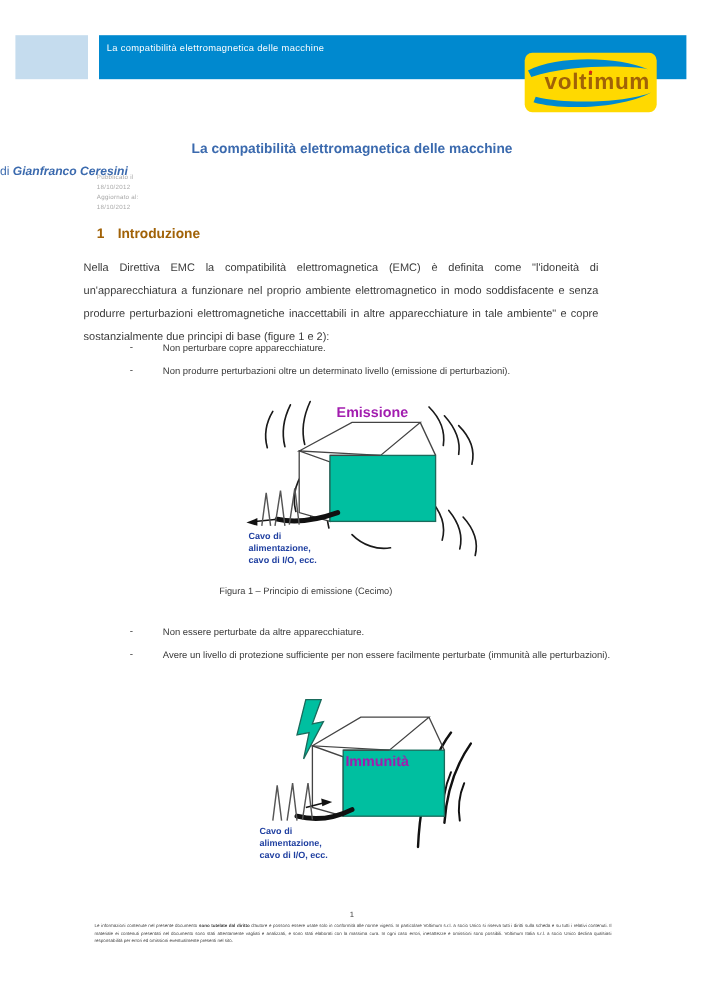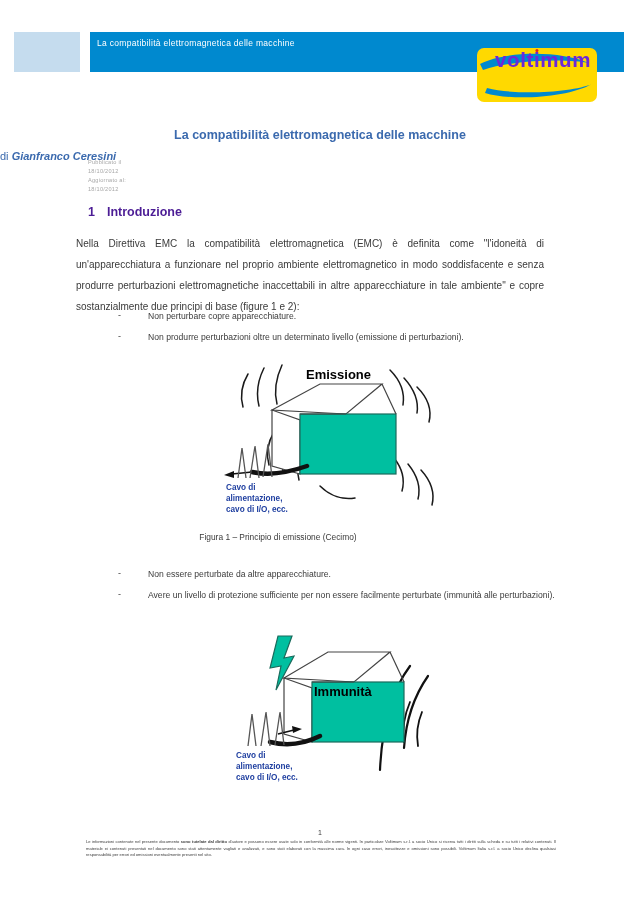--- a/index.html
+++ b/index.html
@@ -42,25 +42,25 @@
     left: 477px; top: 48px;
     width: 120px; height: 54px;
     background: #ffd900;
     border-radius: 7px;
     overflow: hidden;
   }
   .logo svg { position: absolute; left: 0; top: 0; }
   .logo-word {
     position: absolute;
     left: 0; top: 0; width: 132px; height: 54px;
-    display: flex; align-items: flex-start; justify-content: center;
+    display: flex; align-items: center; justify-content: center;
     font-size: 20.5px;
     font-weight: bold;
     letter-spacing: 0.6px;
-    color: #6d28d9;
+    color: #a16207;
   }
 
   
   .page {
     position: absolute;
     left: 0; top: 0; width: 640px; height: 906px; padding-left: 48px;
   }
 
   .doc-title {
     position: absolute;
@@ -84,21 +84,21 @@
     left: 88px; top: 158px;
     color: #a8a8a8;
     font-size: 5.6px;
     line-height: 1.62;
     letter-spacing: 0.25px;
   }
 
   .sec-head {
     position: absolute;
     left: 88px; top: 205px;
-    color: #4c1d95;
+    color: #a16207;
     font-size: 12.5px;
     font-weight: bold;
   }
   .sec-head .num { margin-right: 12px; }
 
   .para {
     position: absolute;
     left: 76px; top: 233px;
     width: 468px;
     color: #3a3a3a;
@@ -132,21 +132,21 @@
   #cap1 { top: 532px; }
   #cap2 { top: 816px; }
 
   
   .figure { position: absolute; }
   #fig1 { left: 212px; top: 362px; width: 245px; height: 160px; }
   #fig2 { left: 232px; top: 628px; width: 245px; height: 160px; }
 
   .fig-label {
     position: absolute;
-    color: #000000;
+    color: #a21caf;
     font-weight: bold;
     font-size: 13px;
   }
 
   .fig-cable-text {
     position: absolute;
     color: #1f3fa0;
     font-weight: bold;
     font-size: 8.2px;
     line-height: 1.35;

